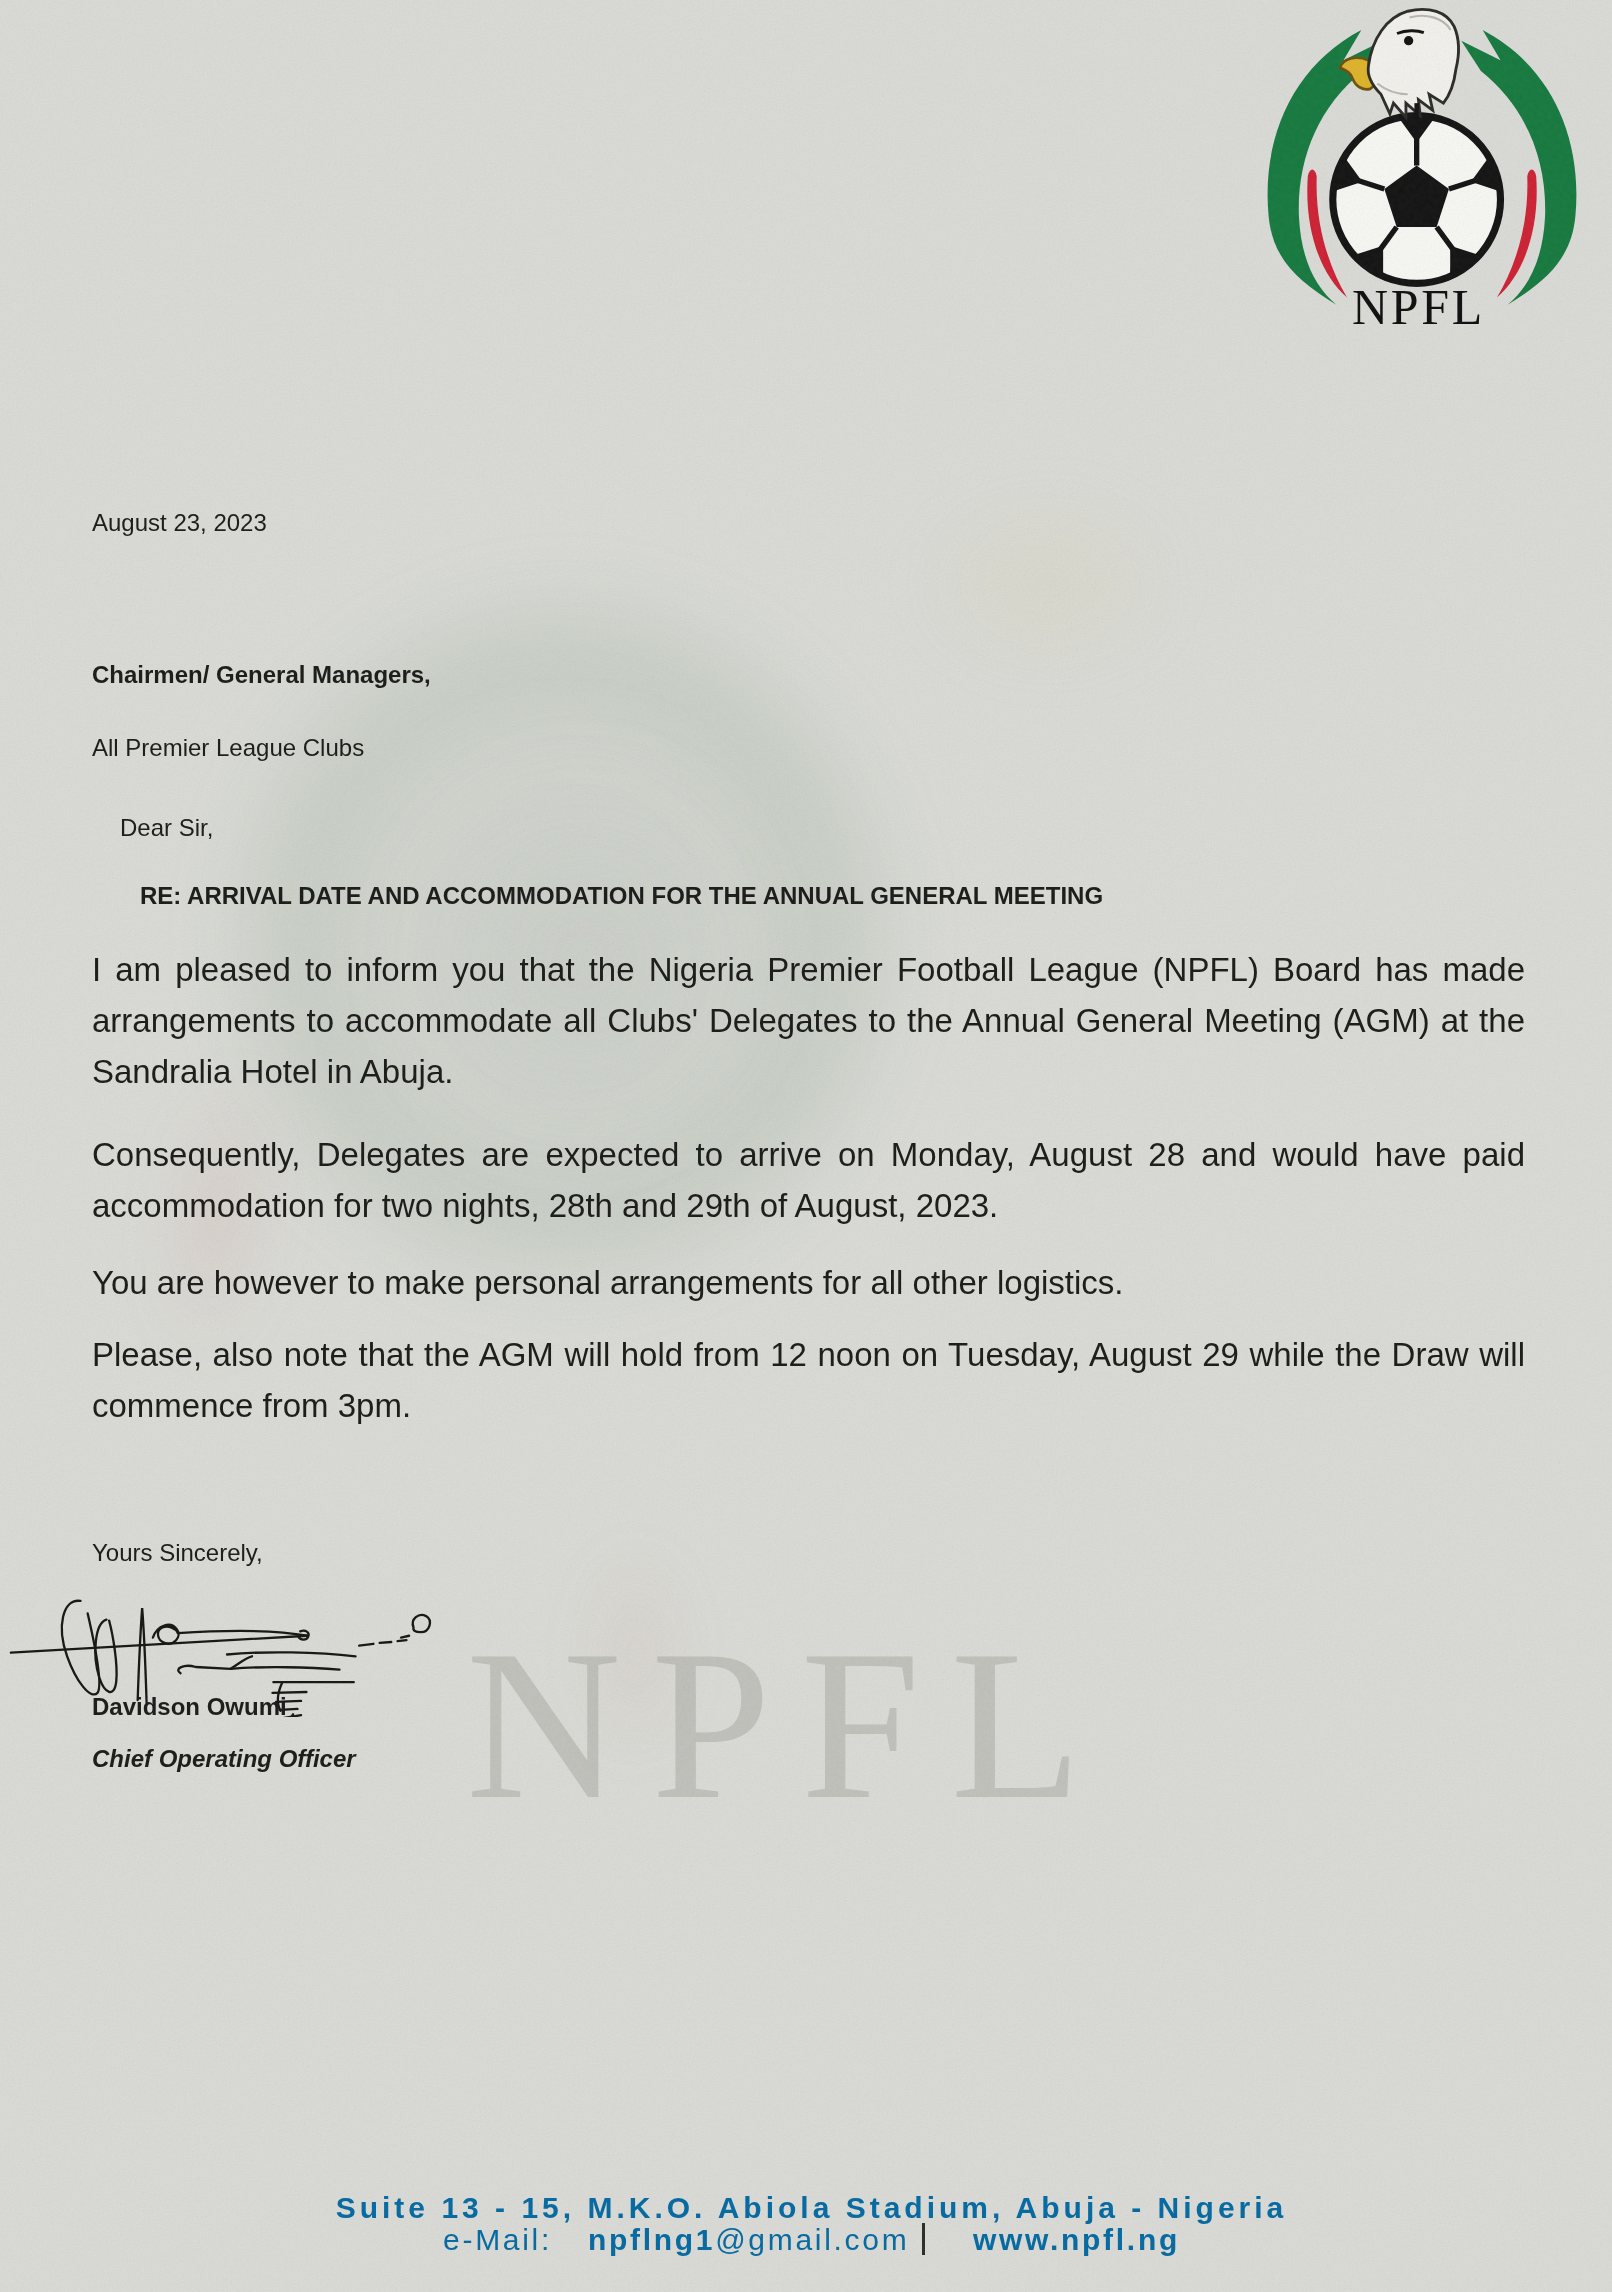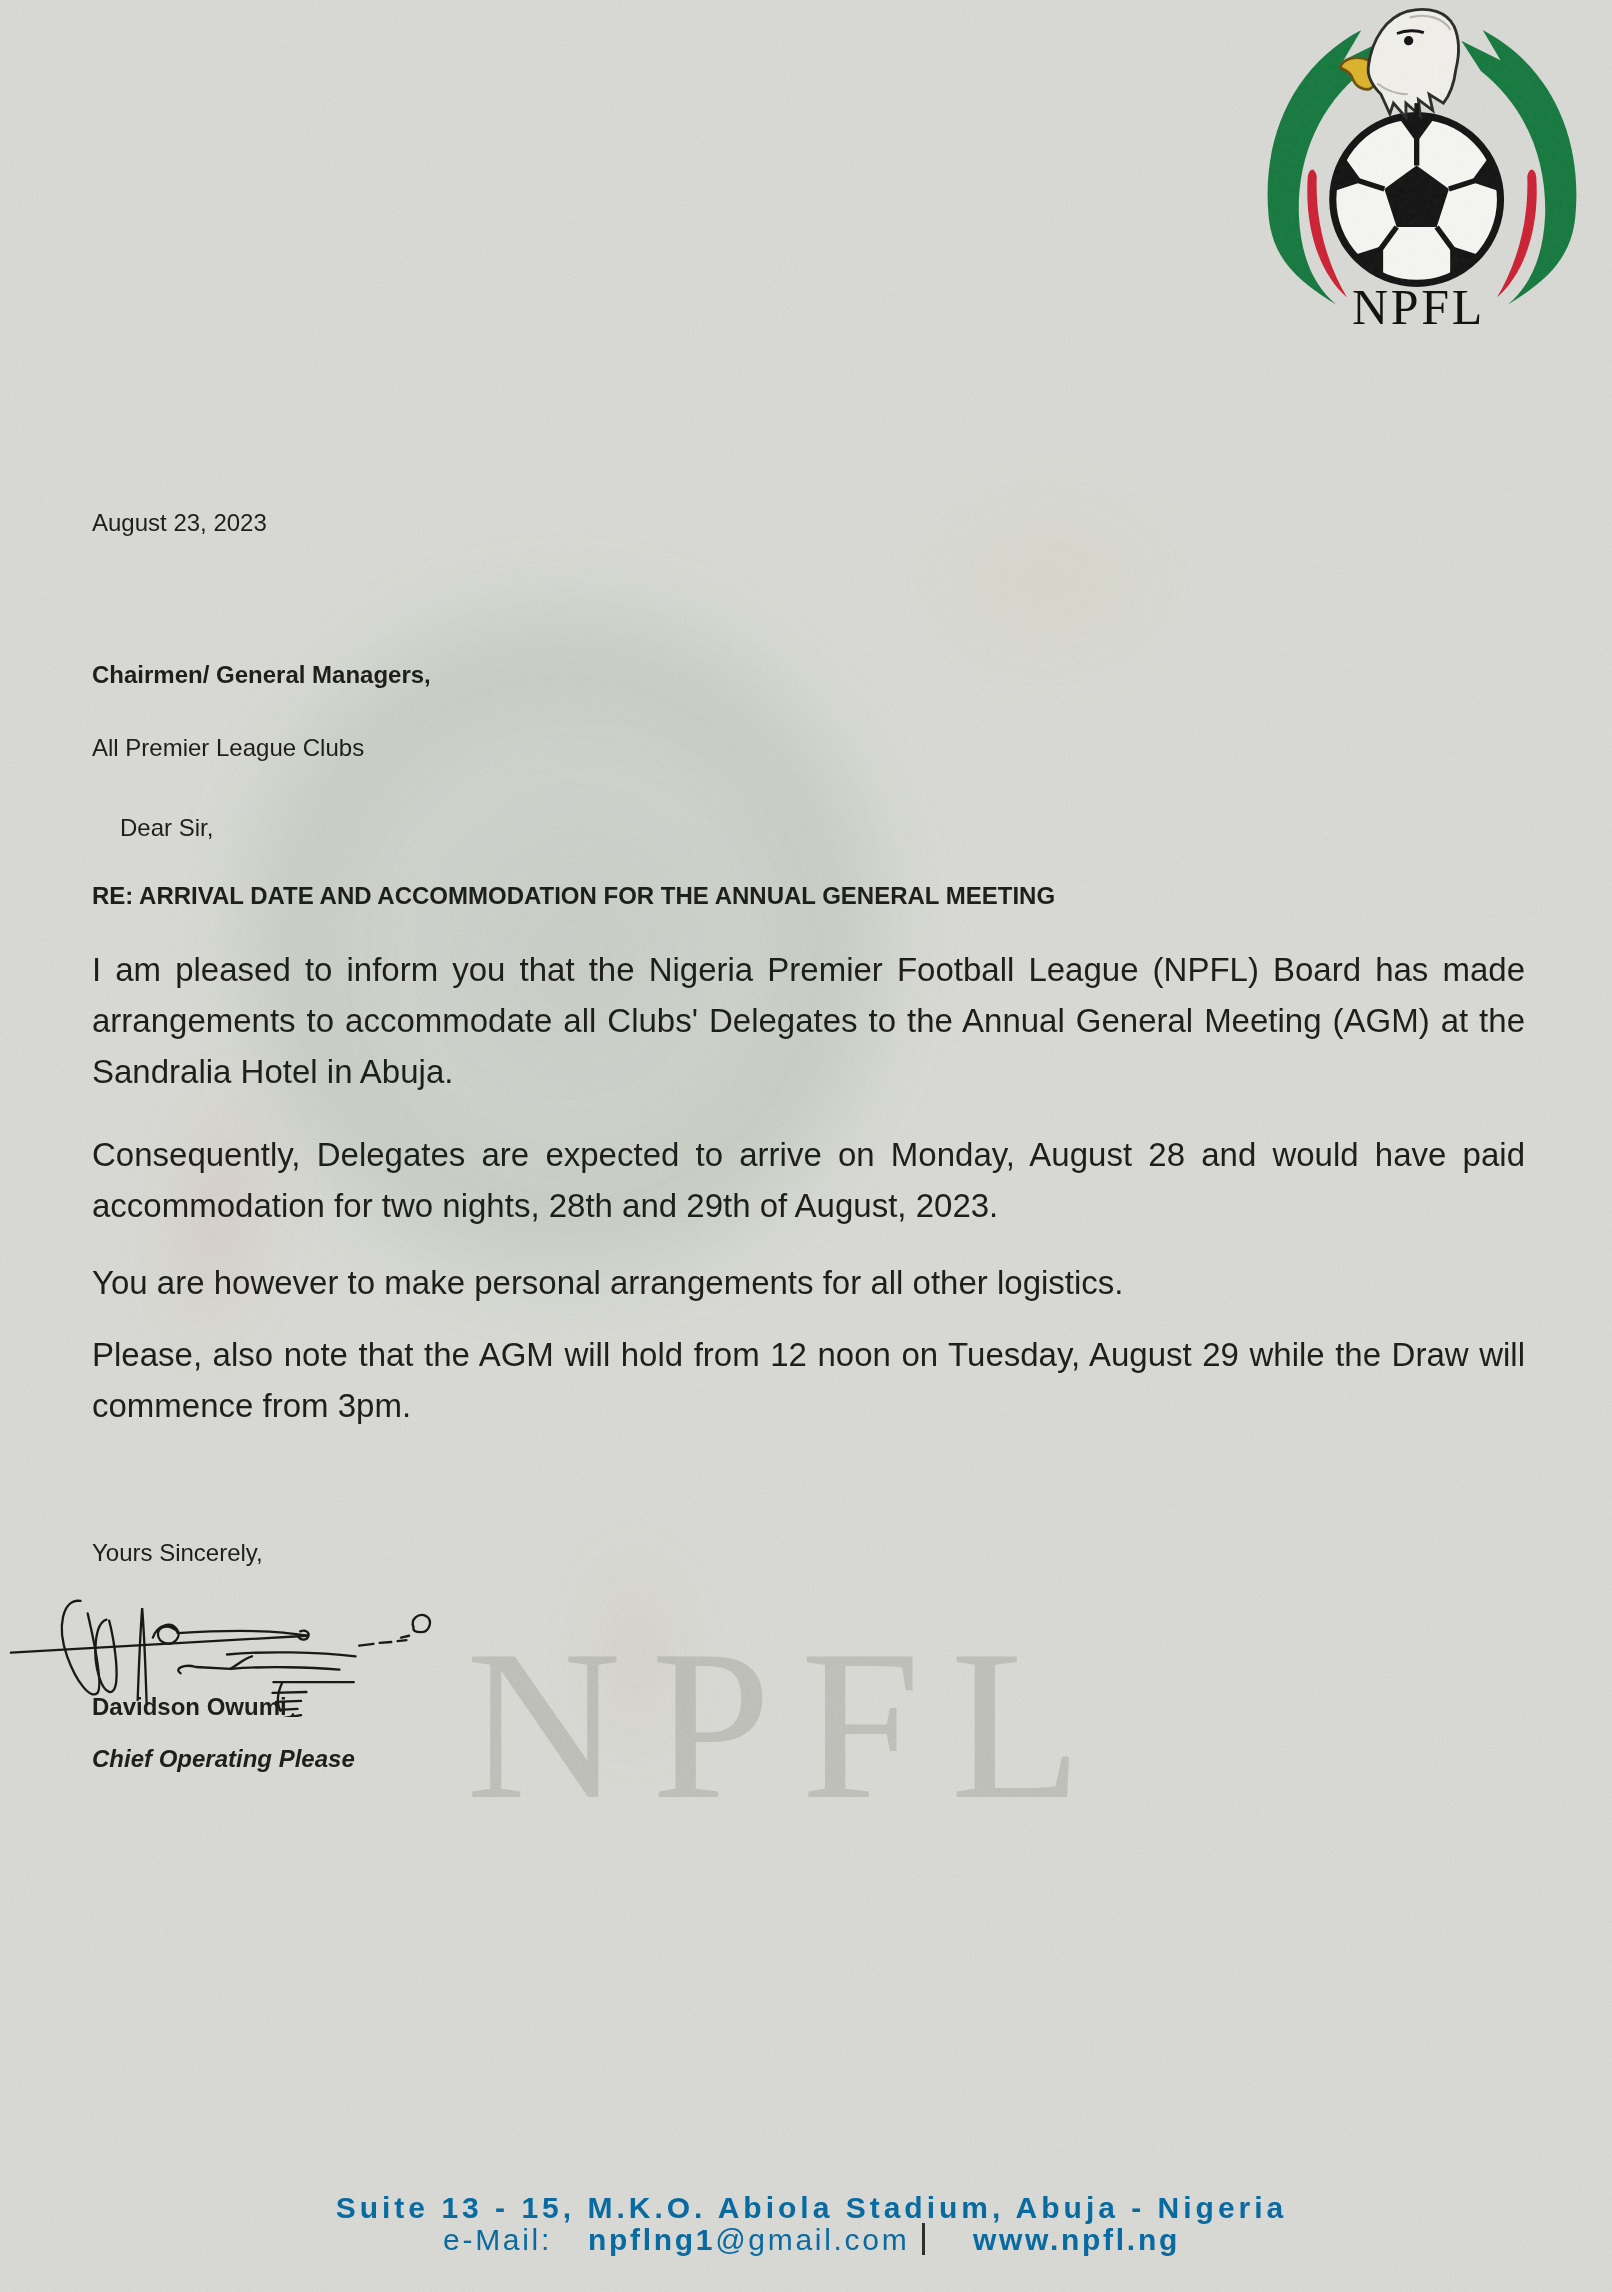--- a/index.html
+++ b/index.html
@@ -133,21 +133,21 @@
       <text x="98" y="179" text-anchor="middle" font-family="Liberation Serif, serif" font-size="28" letter-spacing="1.5" fill="#0d0d0d">NPFL</text>
     </svg>
   </div>
 
   <div class="tline" style="top:503px;">August 23, 2023</div>
 
   <div class="tline b" style="top:655px;">Chairmen/ General Managers,</div>
   <div class="tline" style="top:728px;">All Premier League Clubs</div>
   <div class="tline" style="top:808px;margin-left:28px;">Dear Sir,</div>
 
-  <div class="tline b" style="top:876px;">RE: ARRIVAL DATE AND ACCOMMODATION FOR THE ANNUAL GENERAL MEETING</div>
+  <div class="tline b" style="top:876px;margin-left:48px;">RE: ARRIVAL DATE AND ACCOMMODATION FOR THE ANNUAL GENERAL MEETING</div>
 
   <div class="para" style="top:944px;">I am pleased to inform you that the Nigeria Premier Football League (NPFL) Board has made arrangements to accommodate all Clubs' Delegates to the Annual General Meeting (AGM) at the Sandralia Hotel in Abuja.</div>
   <div class="para" style="top:1129px;">Consequently, Delegates are expected to arrive on Monday, August 28 and would have paid accommodation for two nights, 28th and 29th of August, 2023.</div>
   <div class="para" style="top:1257px;">You are however to make personal arrangements for all other logistics.</div>
   <div class="para" style="top:1329px;">Please, also note that the AGM will hold from 12 noon on Tuesday, August 29 while the Draw will commence from 3pm.</div>
 
   <div class="tline" style="top:1533px;">Yours Sincerely,</div>
 
   <div class="sig">
     <svg viewBox="0 0 486 140" width="435" height="125" xmlns="http://www.w3.org/2000/svg" fill="none" stroke="#141412" stroke-width="2.6" stroke-linecap="round">
@@ -168,21 +168,21 @@
       <path d="M 307,132 L 327,131"></path>
       <path d="M 312,141 L 331,138"></path>
       <path d="M 318,144 L 322,137"></path>
       <path d="M 396,60 L 412,58 M 419,57 L 432,56 M 439,55 L 449,54"></path>
       <path d="M 457,40 C 453,30 463,23 471,27 C 479,32 475,45 465,45 C 459,45 456,43 457,40"></path>
       <path d="M 452,49 L 443,51"></path>
     </svg>
   </div>
 
   <div class="tline b" style="top:1687px;">Davidson Owumi</div>
-  <div class="tline bi" style="top:1739px;">Chief Operating Please</div>
+  <div class="tline bi" style="top:1739px;">Chief Operating Officer</div>
 
   <div class="footer-line f1">Suite 13 - 15, M.K.O. Abiola Stadium, Abuja - Nigeria</div>
   <div class="footer-line f2"><span>e-Mail:</span><span class="b">npflng1</span><span>@gmail.com</span><span class="vbar"></span><span class="b">www.npfl.ng</span></div>
 
   <svg class="grain g-mul" xmlns="http://www.w3.org/2000/svg" viewBox="0 0 1801 2560" width="1613" height="2293">
     <filter id="gn1" x="0" y="0" width="100%" height="100%">
       <feTurbulence type="fractalNoise" baseFrequency="0.55" numOctaves="3" seed="7" stitchTiles="stitch"></feTurbulence>
       <feColorMatrix type="saturate" values="0"></feColorMatrix>
       <feComponentTransfer>
           <feFuncA type="linear" slope="0.22" intercept="0"></feFuncA>

